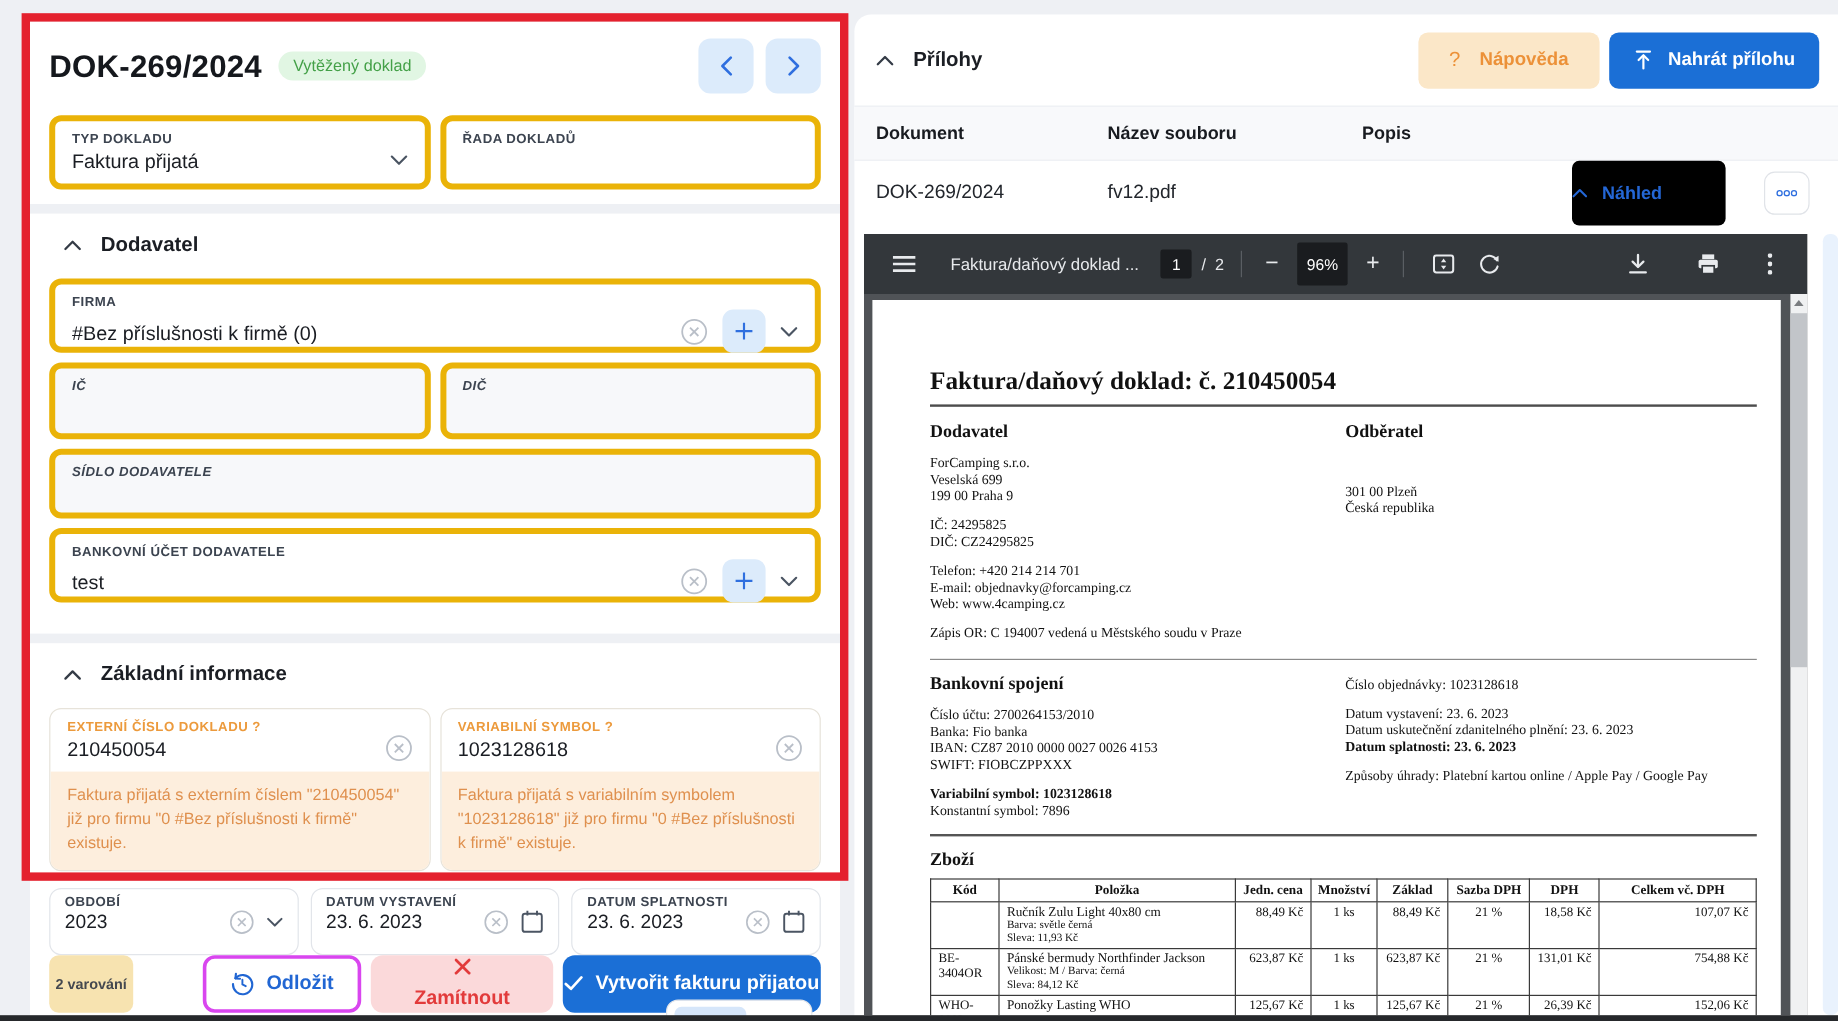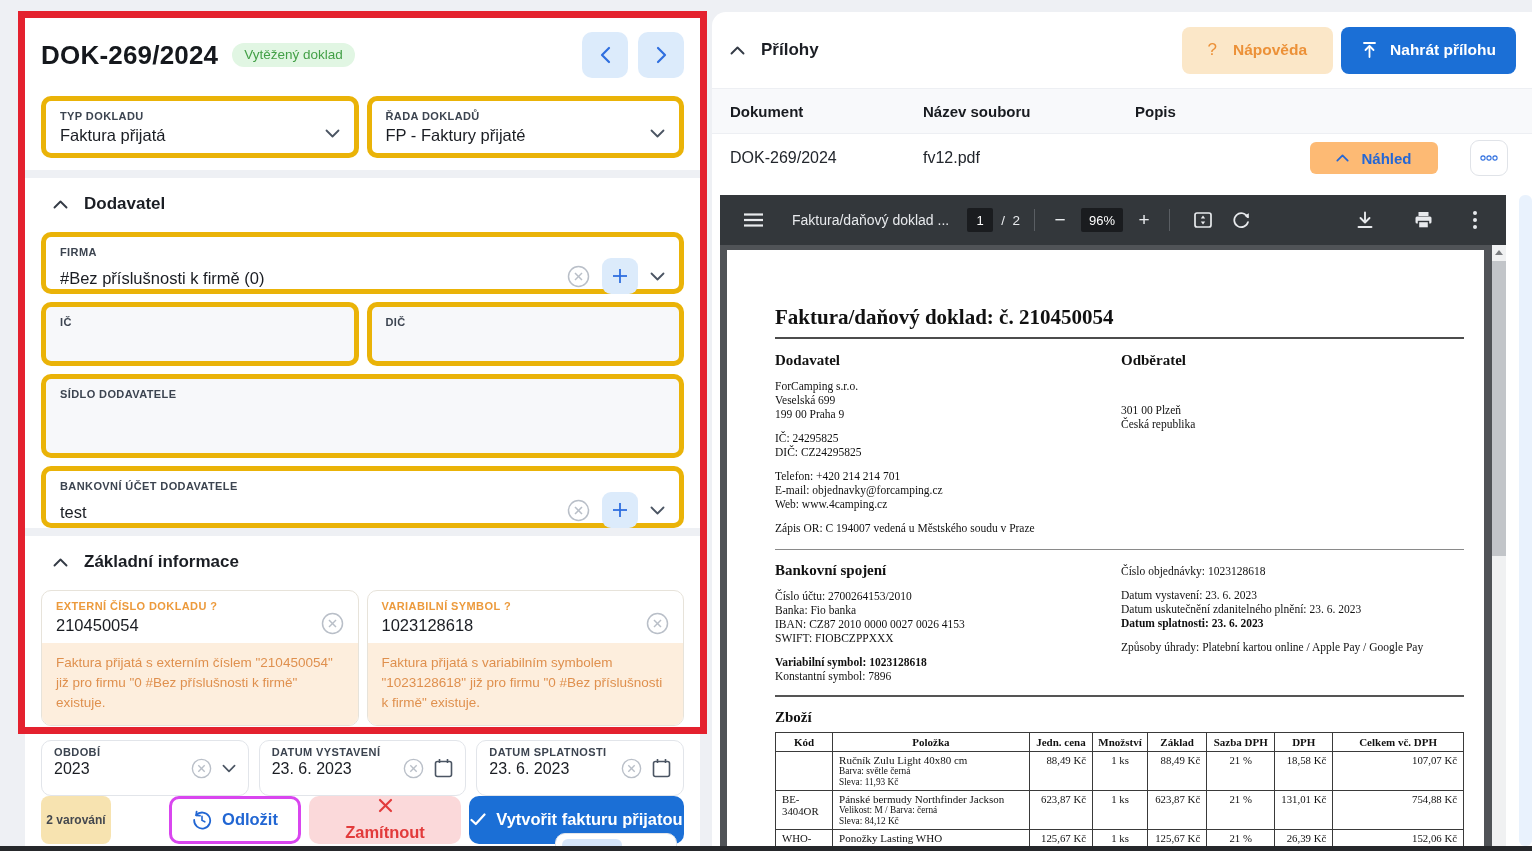--- a/index.html
+++ b/index.html
@@ -18,35 +18,35 @@
   .doc-head { display:flex; align-items:center; }
   .doc-title { font-size:26px; font-weight:700; color:#15181d; letter-spacing:.2px; }
   .status-badge { margin-left:14px; background:#e1f6e3; color:#43a047; font-size:13.5px; padding:4px 12px 5px; border-radius:14px; }
   .nav-btns { margin-left:auto; display:flex; gap:10px; }
   .nav-btn { width:46px; height:46px; border-radius:10px; background:#dcebfb; border:none; display:flex; align-items:center; justify-content:center; cursor:pointer; }
 
   .fieldrow { display:flex; gap:8px; margin-top:18px; }
   .fbox { border:5px solid #eab308; border-radius:10px; background:#fff; padding:9px 14px 8px; position:relative; }
   .fbox.half { flex:1; height:62px; }
   .fbox.full { height:62px; margin-top:8px; }
-  .fbox.disabled { background:#f7f8fa; }
+  .fbox.disabled { background:#f7f8fa;font-style:italic; }
   .flabel { font-size:11px; font-weight:700; color:#3c4450; letter-spacing:.4px; }
   .flabel.orange { color:#ec9a3c; }
   .fvalue { font-size:16.5px; color:#1a1d23; margin-top:4px; white-space:nowrap; }
   .fline { display:flex; align-items:center; }
   .fline .fvalue { flex:1; }
   .ficons { display:flex; align-items:center; gap:12px; margin-left:8px; }
   .plus-btn { width:36px; height:36px; border-radius:9px; background:#dcebfb; border:none; display:flex; align-items:center; justify-content:center; cursor:pointer; }
 
   .sec-head { display:flex; align-items:center; gap:16px; padding-left:12px; height:24px; }
   .sec-title { font-size:17px; font-weight:700; color:#1b1e24; }
   .sec2 .firma-box { margin-top:16px; }
   .sec2 .icdic { margin-top:8px; display:flex; gap:8px; }
   .icdic .fbox { flex:1; height:64px; }
-  .sidlo { height:84px; margin-top:8px; }
+  .sidlo { height:58px; margin-top:8px; }
   .bank { height:62px; margin-top:8px; }
 
   .warnrow { display:flex; gap:8px; margin-top:16px; }
   .wcard { flex:1; border:1px solid #e7e3da; border-radius:10px; overflow:hidden; background:#fff; }
   .wcard .wtop { padding:9px 14px 8px; }
   .wwarn { background:#fdeedd; padding:10px 14px 12px; font-size:13.5px; line-height:1.48; color:#df904e; }
 
   .daterow { display:flex; gap:10px; margin-top:14px; }
   .dbox { flex:1; height:56px; border:1px solid #e2e5ea; border-radius:10px; background:#fff; padding:5px 12px; }
   .dbox .fvalue { margin-top:1px; font-size:16px; }
@@ -63,34 +63,34 @@
 
   
   .right-panel { position:absolute; left:712px; top:12px; width:820px; height:839px; background:#fff; border-top-left-radius:14px; z-index:5; }
   .att-head { display:flex; align-items:center; height:76px; padding:0 8px 0 18px; }
   .att-title { font-size:17px; font-weight:700; color:#1b1e24; margin-left:16px; }
   .btn-help { display:flex; align-items:center; gap:16px; height:47px; padding:0 26px; border-radius:8px; background:#fbe7c8; color:#ec9138; font-size:15.5px; font-weight:700; border:none; margin-left:auto; cursor:pointer; }
   .btn-help .qmark { font-size:17px; font-weight:400; }
   .btn-upload { display:flex; align-items:center; gap:12px; height:47px; padding:0 20px; border-radius:8px; background:#1b6fd6; color:#fff; font-size:15.5px; font-weight:700; border:none; margin-left:8px; margin-right:8px; cursor:pointer; }
   .att-thead { height:46px; background:#f8f9fb; border-top:1px solid #edeff3; border-bottom:1px solid #edeff3; display:grid; grid-template-columns:193px 212px 1fr; align-items:center; padding-left:18px; font-size:15px; font-weight:700; color:#181b20; }
   .att-row { height:48px; display:grid; grid-template-columns:193px 212px 1fr auto auto; align-items:center; padding:0 24px 0 18px; font-size:16px; color:#22262c; }
-  .btn-preview { display:flex; align-items:center; justify-content:center; gap:12px; width:128px; height:32px; border-radius:6px; background:#fdba74; color:#2467d6; font-size:15px; font-weight:700; border:none; cursor:pointer; }
+  .btn-preview { display:flex; align-items:center; justify-content:flex-start; gap:12px; width:128px; height:54px; border-radius:6px; background:#000000; color:#2467d6; font-size:15px; font-weight:700; border:none; cursor:pointer; }
   .btn-dots { margin-left:32px; width:38px; height:36px; border-radius:9px; border:1px solid #e0e3e8; background:#fff; display:flex; align-items:center; justify-content:center; cursor:pointer; }
   .panel-scroll { position:absolute; right:0; top:183px; width:13px; height:651px; background:#e9f2fd; border-radius:6px; }
 
   
   .pdf { position:absolute; left:8px; top:183px; width:786px; height:651px; background:#505357; }
   .pdf-toolbar { height:50px; background:#33373b; display:flex; align-items:center; color:#e8eaed; padding:0 20px 0 24px; }
   .pdf-title { margin-left:20px; font-size:14px; max-width:170px; white-space:nowrap; overflow:hidden; }
   .tb-box { background:#1a1c1f; color:#fff; border-radius:2px; font-size:13px; display:flex; align-items:center; justify-content:center; }
   .pg-box { width:26px; height:24px; margin-left:18px; }
   .pg-rest { margin-left:8px; font-size:13.5px; }
   .tb-div { width:1px; height:22px; background:#5a5e63; margin:0 14px; }
   .tb-glyph { font-size:19px; width:22px; text-align:center; cursor:pointer; }
-  .zoom-box { width:42px; height:24px; margin:0 10px; }
+  .zoom-box { width:42px; height:36px; margin:0 10px; }
   .tb-icon { margin:0 9px; cursor:pointer; display:flex; align-items:center; }
   .tb-right { margin-left:auto; display:flex; align-items:center; gap:22px; }
   .pdf-body { position:relative; height:601px; }
   .pdf-page { position:absolute; left:7px; top:5px; width:757px; height:596px; background:#fff; overflow:hidden; padding:55px 20px 0 48px; font-family:"Liberation Serif", serif; color:#111; }
   .pdf-scrollcol { position:absolute; right:0; top:0; width:14px; height:601px; background:#f0f1f2; }
   .scroll-up { height:14px; display:flex; align-items:center; justify-content:center; }
   .scroll-up span { width:0; height:0; border-left:4px solid transparent; border-right:4px solid transparent; border-bottom:5px solid #7a7d80; }
   .scroll-thumb { position:absolute; top:16px; left:0; width:14px; height:295px; background:#c2c5c9; }
 
   .doc-h1 { font-size:21px; font-weight:700; border-bottom:2px solid #4c4c4c; padding-bottom:7px; width:689px; }
@@ -152,28 +152,20 @@
               <div class="fvalue">Faktura přijatá</div>
             <span>
                 <svg width="15" height="9" viewBox="0 0 15 9">
                   <polyline points="1.5,1.5 7.5,7.5 13.5,1.5" fill="none" stroke="#4b5563" stroke-width="1.8" stroke-linecap="round" stroke-linejoin="round"></polyline>
                 </svg>
               </span>
           </div>
         </div>
         <div class="fbox half">
           <div class="flabel">ŘADA DOKLADŮ</div>
-          <div class="fline">
-              <div class="fvalue">FP - Faktury přijaté</div>
-            <span>
-                <svg width="15" height="9" viewBox="0 0 15 9">
-                  <polyline points="1.5,1.5 7.5,7.5 13.5,1.5" fill="none" stroke="#4b5563" stroke-width="1.8" stroke-linecap="round" stroke-linejoin="round"></polyline>
-                </svg>
-              </span>
-          </div>
         </div>
       </div>
     </div>
 
     <div class="sec sec2">
       <div class="sec-head">
         <span>
             <svg width="15" height="9" viewBox="0 0 15 9">
               <polyline points="1.5,7.5 7.5,1.5 13.5,7.5" fill="none" stroke="#343b46" stroke-width="1.9" stroke-linecap="round" stroke-linejoin="round"></polyline>
             </svg>

